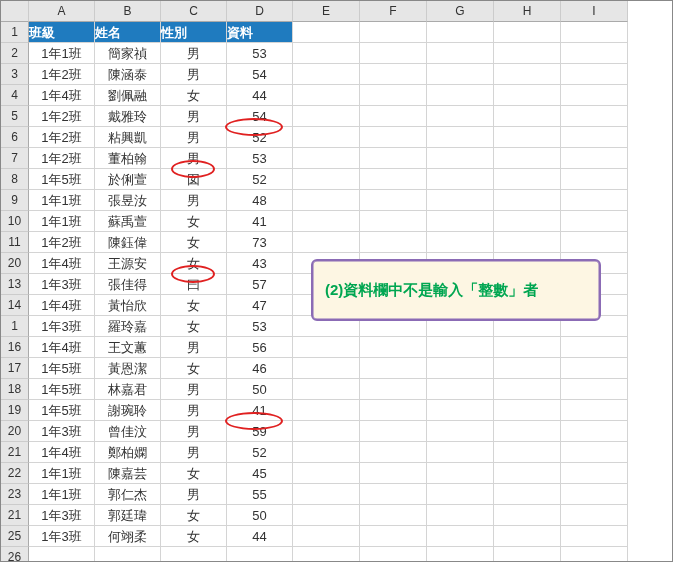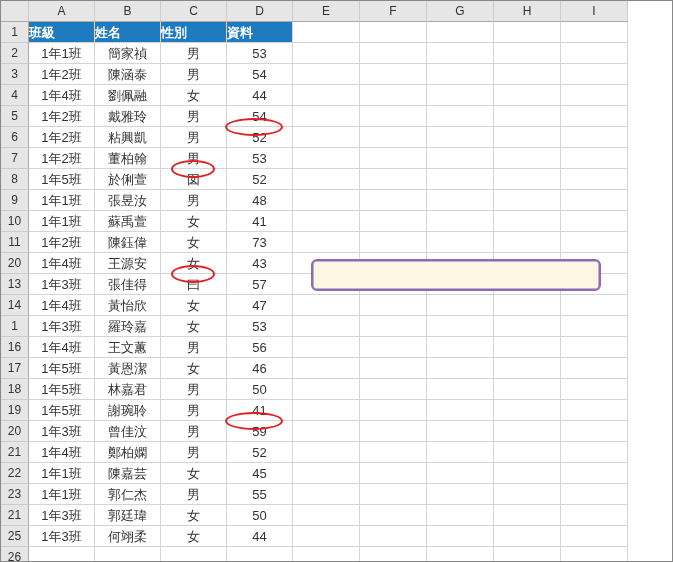--- a/index.html
+++ b/index.html
@@ -355,13 +355,14 @@
     <div class="cell" style="border-right: 1px solid rgb(212, 212, 212); border-bottom: 1px solid rgb(212, 212, 212);"></div>
     <div class="cell" style="border-right: 1px solid rgb(212, 212, 212); border-bottom: 1px solid rgb(212, 212, 212);"></div>
   </div>
 
 <div class="circle" style="left:224px; top:117px; width:58px; height:18px;"></div>
 <div class="circle" style="left:170px; top:159px; width:44px; height:18px;"></div>
 <div class="circle" style="left:170px; top:264px; width:44px; height:18px;"></div>
 <div class="circle" style="left:224px; top:411px; width:58px; height:18px;"></div>
 
 <div class="callout">
+  <div class="l2">(2)資料欄中不是輸入「整數」者</div>
 </div>
 
 </body></html>

